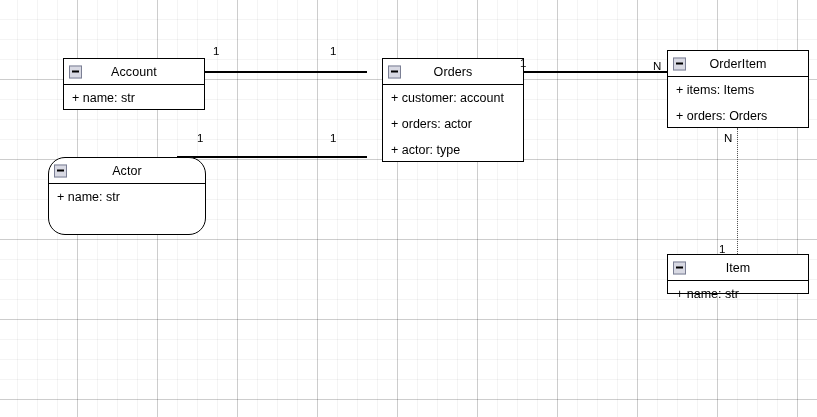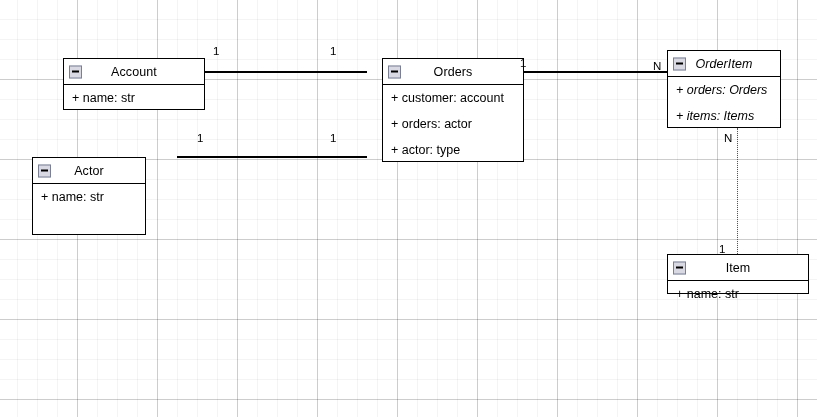--- a/index.html
+++ b/index.html
@@ -139,32 +139,32 @@
       <span class="collapse-icon"></span>
       <span class="class-title">Orders</span>
     </div>
     <div class="class-attrs">
       <div class="attr-row">+ customer: account</div>
       <div class="attr-row">+ orders: actor</div>
       <div class="attr-row">+ actor: type</div>
     </div>
   </div>
 
-  <div class="uml-class" style="left:667px; top:50px; width:114px; height:78px;font-style:italic;">
+  <div class="uml-class" style="left:667px; top:50px; width:142px; height:78px;">
     <div class="class-header">
       <span class="collapse-icon"></span>
       <span class="class-title">OrderItem</span>
     </div>
     <div class="class-attrs">
+      <div class="attr-row">+ items: Items</div>
       <div class="attr-row">+ orders: Orders</div>
-      <div class="attr-row">+ items: Items</div>
     </div>
   </div>
 
-  <div class="uml-class" style="left:32px; top:157px; width:114px; height:78px;">
+  <div class="uml-class" style="left:48px; top:157px; width:158px; height:78px;border-radius:17px;">
     <div class="class-header">
       <span class="collapse-icon"></span>
       <span class="class-title">Actor</span>
     </div>
     <div class="class-attrs">
       <div class="attr-row">+ name: str</div>
     </div>
   </div>
 
   <div class="uml-class" style="left:667px; top:254px; width:142px; height:40px;">

